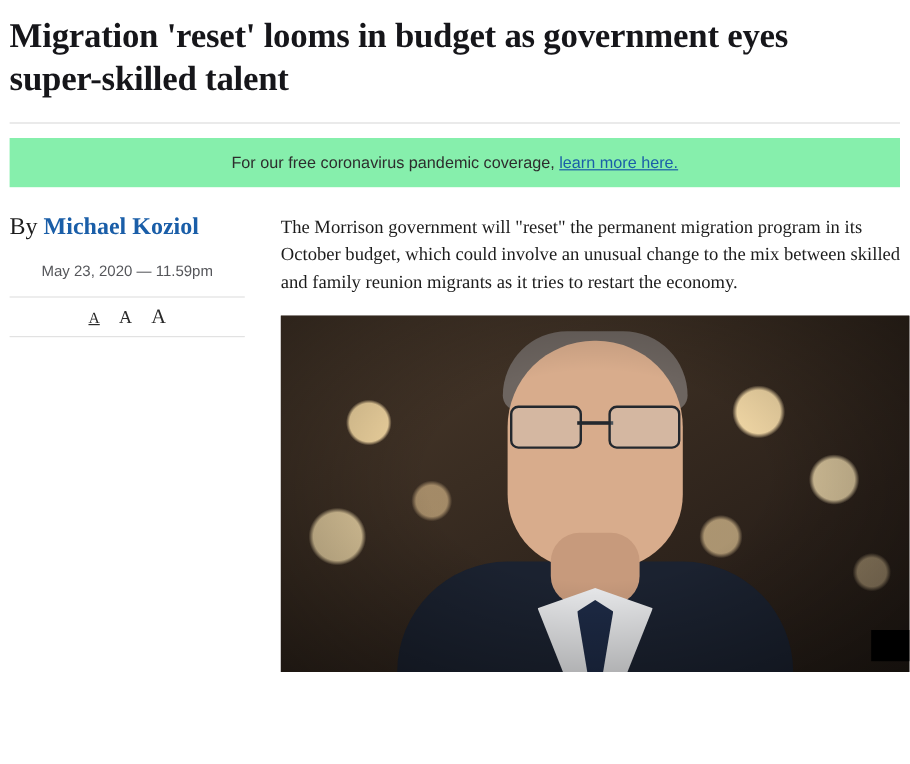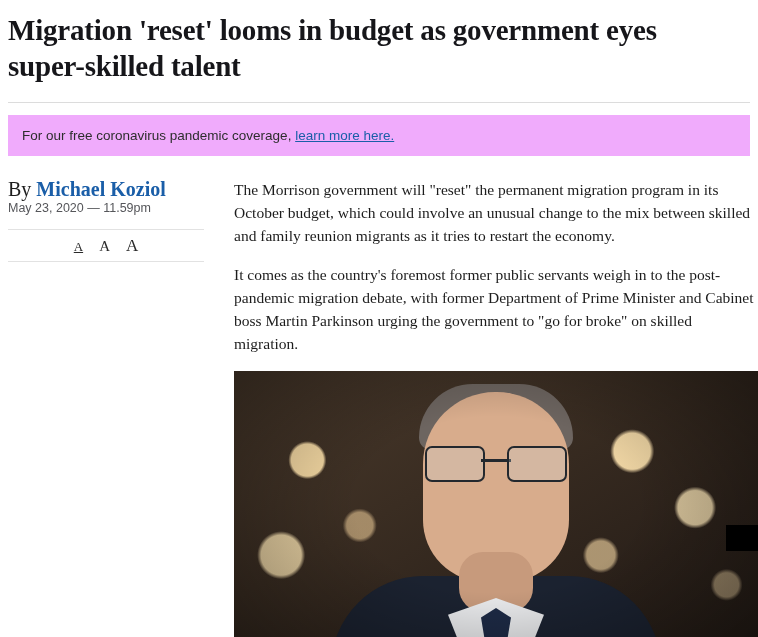--- a/index.html
+++ b/index.html
@@ -35,27 +35,28 @@
   }
 
   .rule {
     border: 0;
     border-top: 1px solid #dcdcdc;
     margin: 18px 8px 0 8px;
   }
 
   
   .promo {
-    background: #f0abfc;
+    background: #86efac;
     margin: 12px 8px 0 8px;
     padding: 13px 14px;
     font-family: "Liberation Sans", sans-serif;
     font-size: 13.5px;
     color: #2d2d2d;
     box-sizing: border-box;
+    text-align: center;
   }
   .promo a {
     color: #1a5ea8;
     text-decoration: underline;
   }
 
   
   .content {
     display: flex;
     margin-top: 22px;
@@ -81,21 +82,22 @@
   }
   .byline .author {
     color: #1a5ea8;
     font-weight: 700;
     text-decoration: none;
   }
   .timestamp {
     font-family: "Liberation Sans", sans-serif;
     font-size: 12.5px;
     color: #55565a;
-    margin-top: 0;
+    margin-top: 18px;
+    text-align: center;
   }
 
   .text-size {
     margin-top: 14px;
     border-top: 1px solid #e2e2e2;
     border-bottom: 1px solid #e2e2e2;
     padding: 7px 0 7px 0;
     display: flex;
     justify-content: center;
     align-items: baseline;
@@ -272,21 +274,20 @@
 
       <div class="text-size">
         <button class="ts-btn ts-small">A</button>
         <button class="ts-btn ts-med">A</button>
         <button class="ts-btn ts-large">A</button>
       </div>
     </div>
 
     <div class="article-col">
       <p class="para">The Morrison government will "reset" the permanent migration program in its October budget, which could involve an unusual change to the mix between skilled and family reunion migrants as it tries to restart the economy.</p>
-      <p class="para">It comes as the country's foremost former public servants weigh in to the post-pandemic migration debate, with former Department of Prime Minister and Cabinet boss Martin Parkinson urging the government to "go for broke" on skilled migration.</p>
 
       <div class="photo">
         <div class="bg"></div>
         <div class="shoulders"></div>
         <div class="hair"></div>
         <div class="head"></div>
         <div class="glasses">
           <div class="lens l"></div>
           <div class="bridge"></div>
           <div class="lens r"></div>

